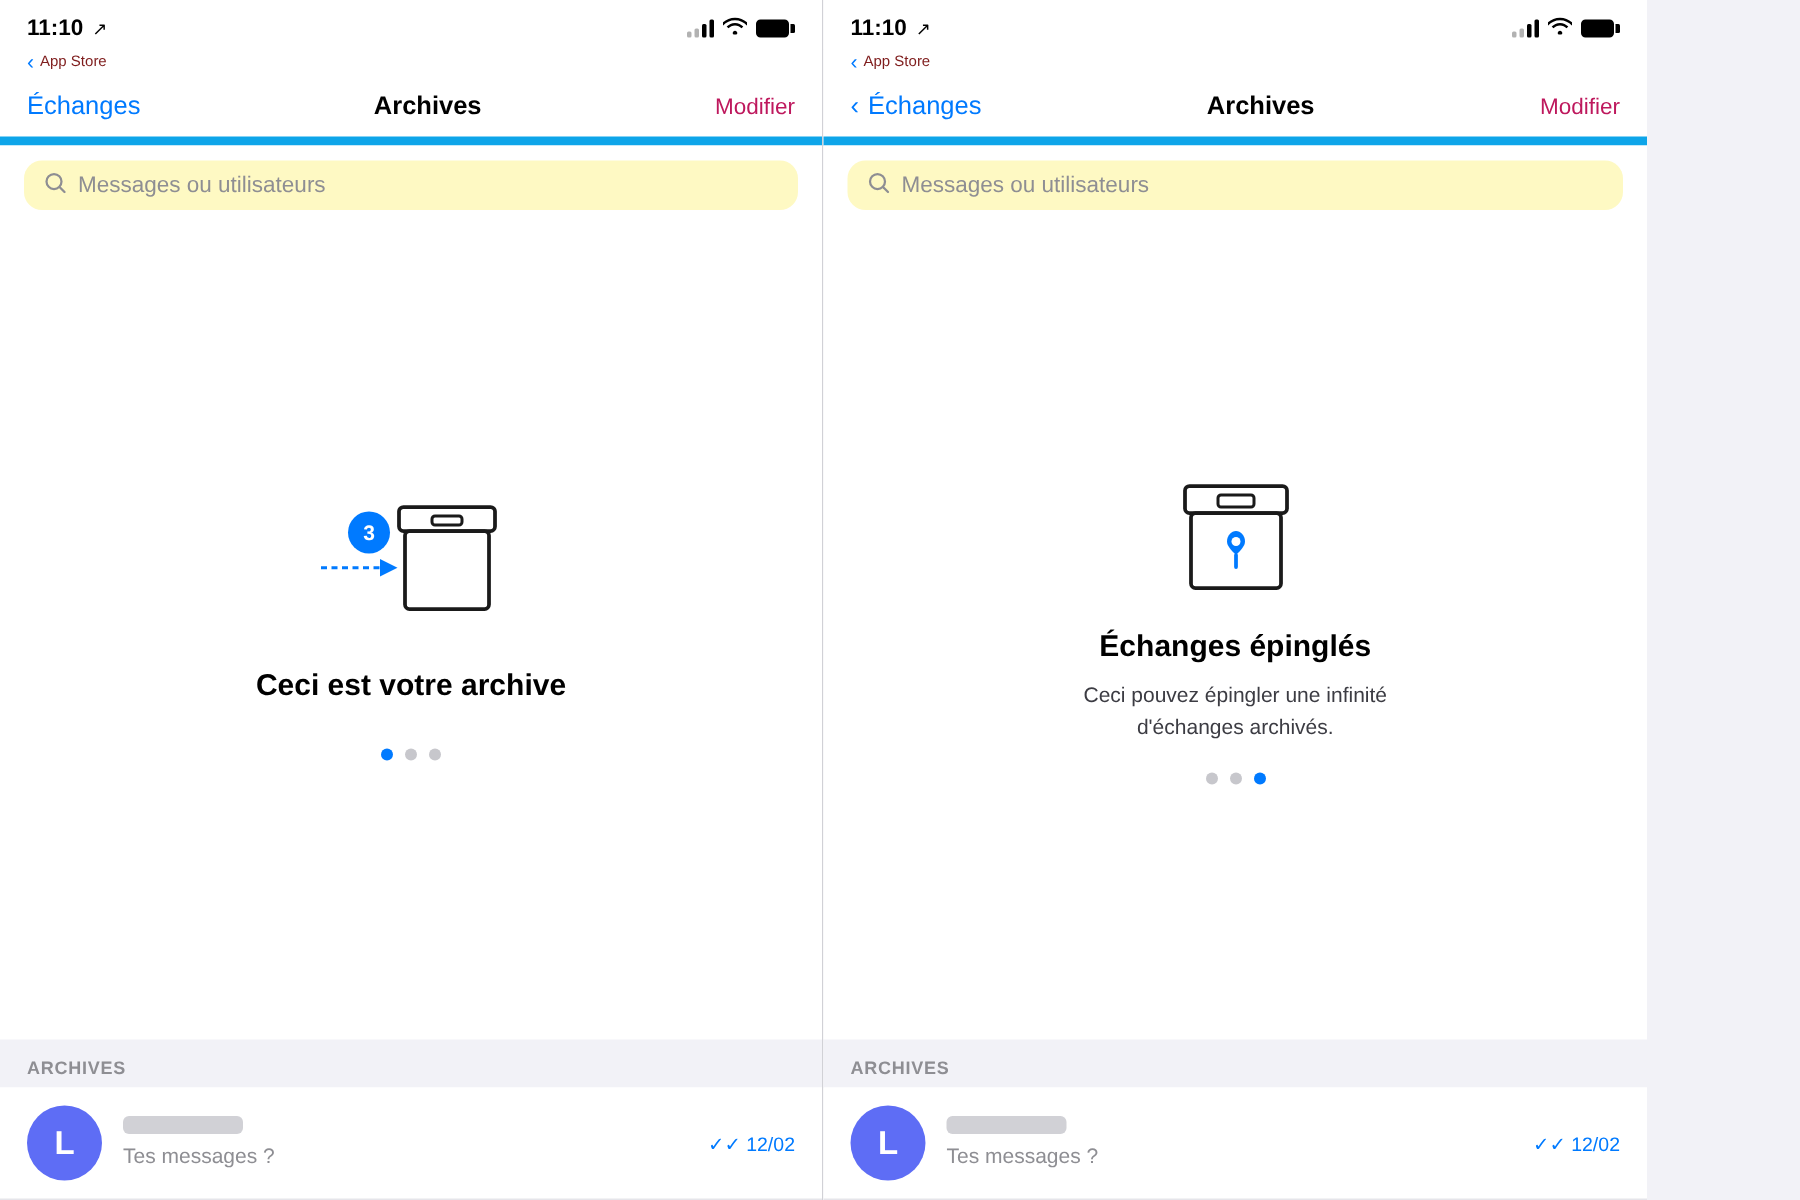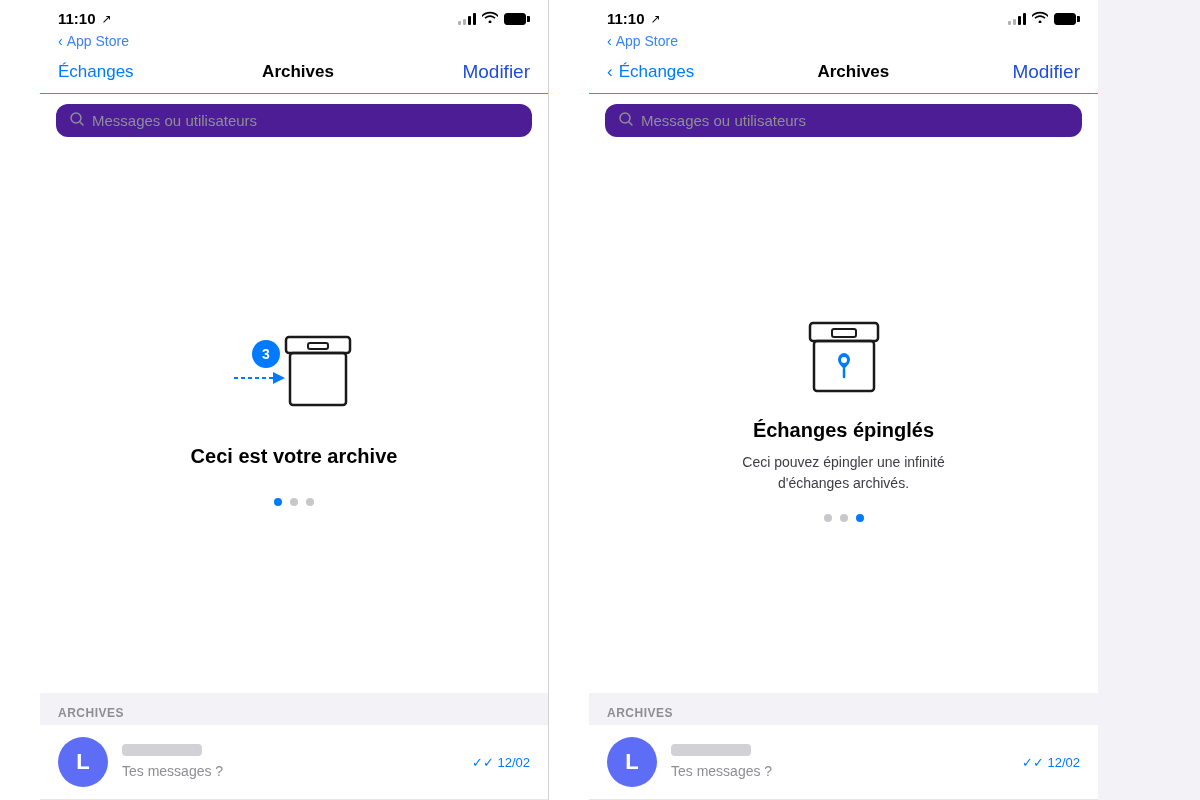--- a/index.html
+++ b/index.html
@@ -13,21 +13,20 @@
     }
 
     .phone-panel {
       width: 549px;
       height: 800px;
       background: #ffffff;
       display: flex;
       flex-direction: column;
       border-right: 1px solid #d1d1d6;
       position: relative;
-      padding-left: 40px;
     }
 
     
     .status-bar {
       display: flex;
       justify-content: space-between;
       align-items: center;
       padding: 10px 18px 6px;
       background: #ffffff;
     }
@@ -102,63 +101,63 @@
       align-items: center;
       gap: 4px;
       padding: 0 18px 6px;
       background: #ffffff;
     }
     .appstore-back-chevron {
       color: #007AFF;
       font-size: 14px;
     }
     .appstore-back-text {
-      color: #3b82f6;
-      font-size: 14px;
+      color: #7f1d1d;
+      font-size: 10px;
     }
 
     
     .nav-bar {
       display: flex;
       align-items: center;
       justify-content: space-between;
       padding: 6px 18px 10px;
       background: #ffffff;
-      border-bottom: 1px solid #0ea5e9;
+      border-bottom: 6px solid #0ea5e9;
     }
 
     .nav-back {
       display: flex;
       align-items: center;
       gap: 4px;
       color: #007AFF;
       font-size: 17px;
       cursor: pointer;
     }
 
     .nav-title {
       font-size: 17px;
       font-weight: 700;
       color: #000;
     }
 
     .nav-action {
-      color: #1d4ed8;
-      font-size: 19px;
+      color: #be185d;
+      font-size: 15px;
       cursor: pointer;
     }
 
     
     .search-container {
       padding: 10px 16px;
       background: #ffffff;
     }
 
     .search-bar {
-      background: #4c1d95;
+      background: #fef9c3;
       border-radius: 12px;
       display: flex;
       align-items: center;
       gap: 8px;
       padding: 8px 14px;
     }
 
     .search-icon-svg {
       color: #8e8e93;
       font-size: 14px;

